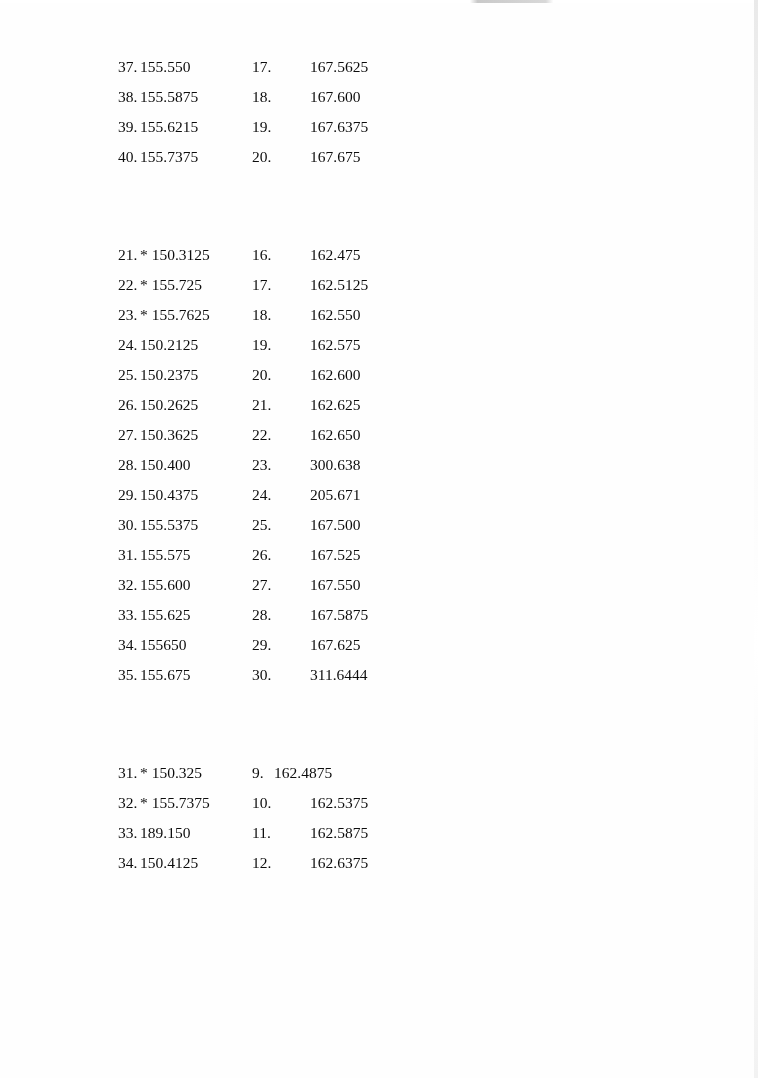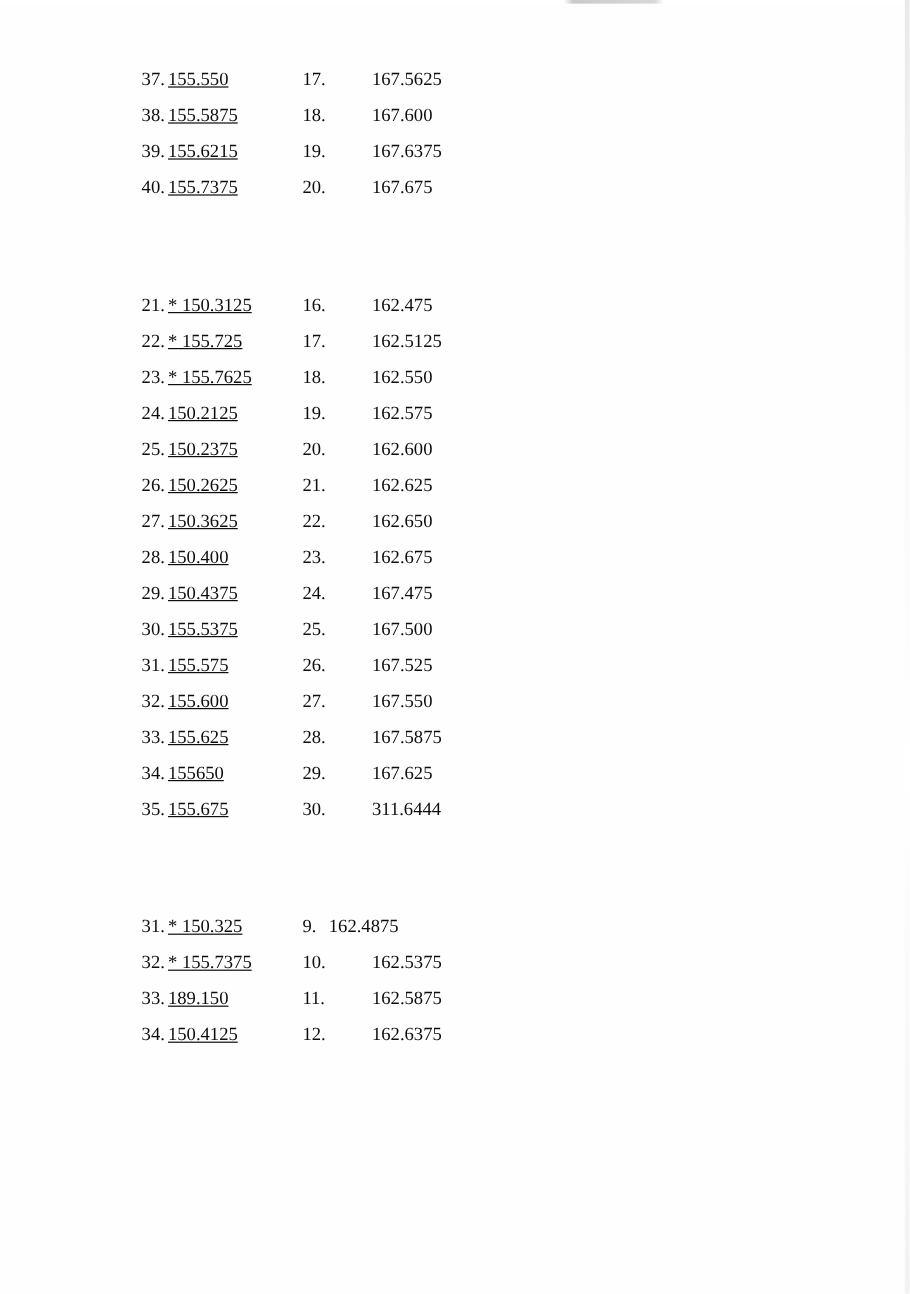--- a/index.html
+++ b/index.html
@@ -55,21 +55,20 @@
   }
   .c-num {
     width: 48px;
     padding-left: 26px;
     box-sizing: border-box;
     text-align: left;
   }
   .c-val {
     width: 112px;
     text-align: left;
-    text-decoration: underline;
   }
   .c-num2 {
     width: 58px;
     text-align: left;
   }
   .c-val2 {
     text-align: left;
   }
   .c-num2.narrow {
     width: 22px;
@@ -173,27 +172,27 @@
       <div class="row">
         <span class="c-num">27.</span>
         <span class="c-val">150.3625</span>
         <span class="c-num2">22.</span>
         <span class="c-val2">162.650</span>
       </div>
       <div class="row">
         <span class="c-num">28.</span>
         <span class="c-val">150.400</span>
         <span class="c-num2">23.</span>
-        <span class="c-val2">162.675</span>
+        <span class="c-val2">300.638</span>
       </div>
       <div class="row">
         <span class="c-num">29.</span>
         <span class="c-val">150.4375</span>
         <span class="c-num2">24.</span>
-        <span class="c-val2">167.475</span>
+        <span class="c-val2">205.671</span>
       </div>
       <div class="row">
         <span class="c-num">30.</span>
         <span class="c-val">155.5375</span>
         <span class="c-num2">25.</span>
         <span class="c-val2">167.500</span>
       </div>
       <div class="row">
         <span class="c-num">31.</span>
         <span class="c-val">155.575</span>

